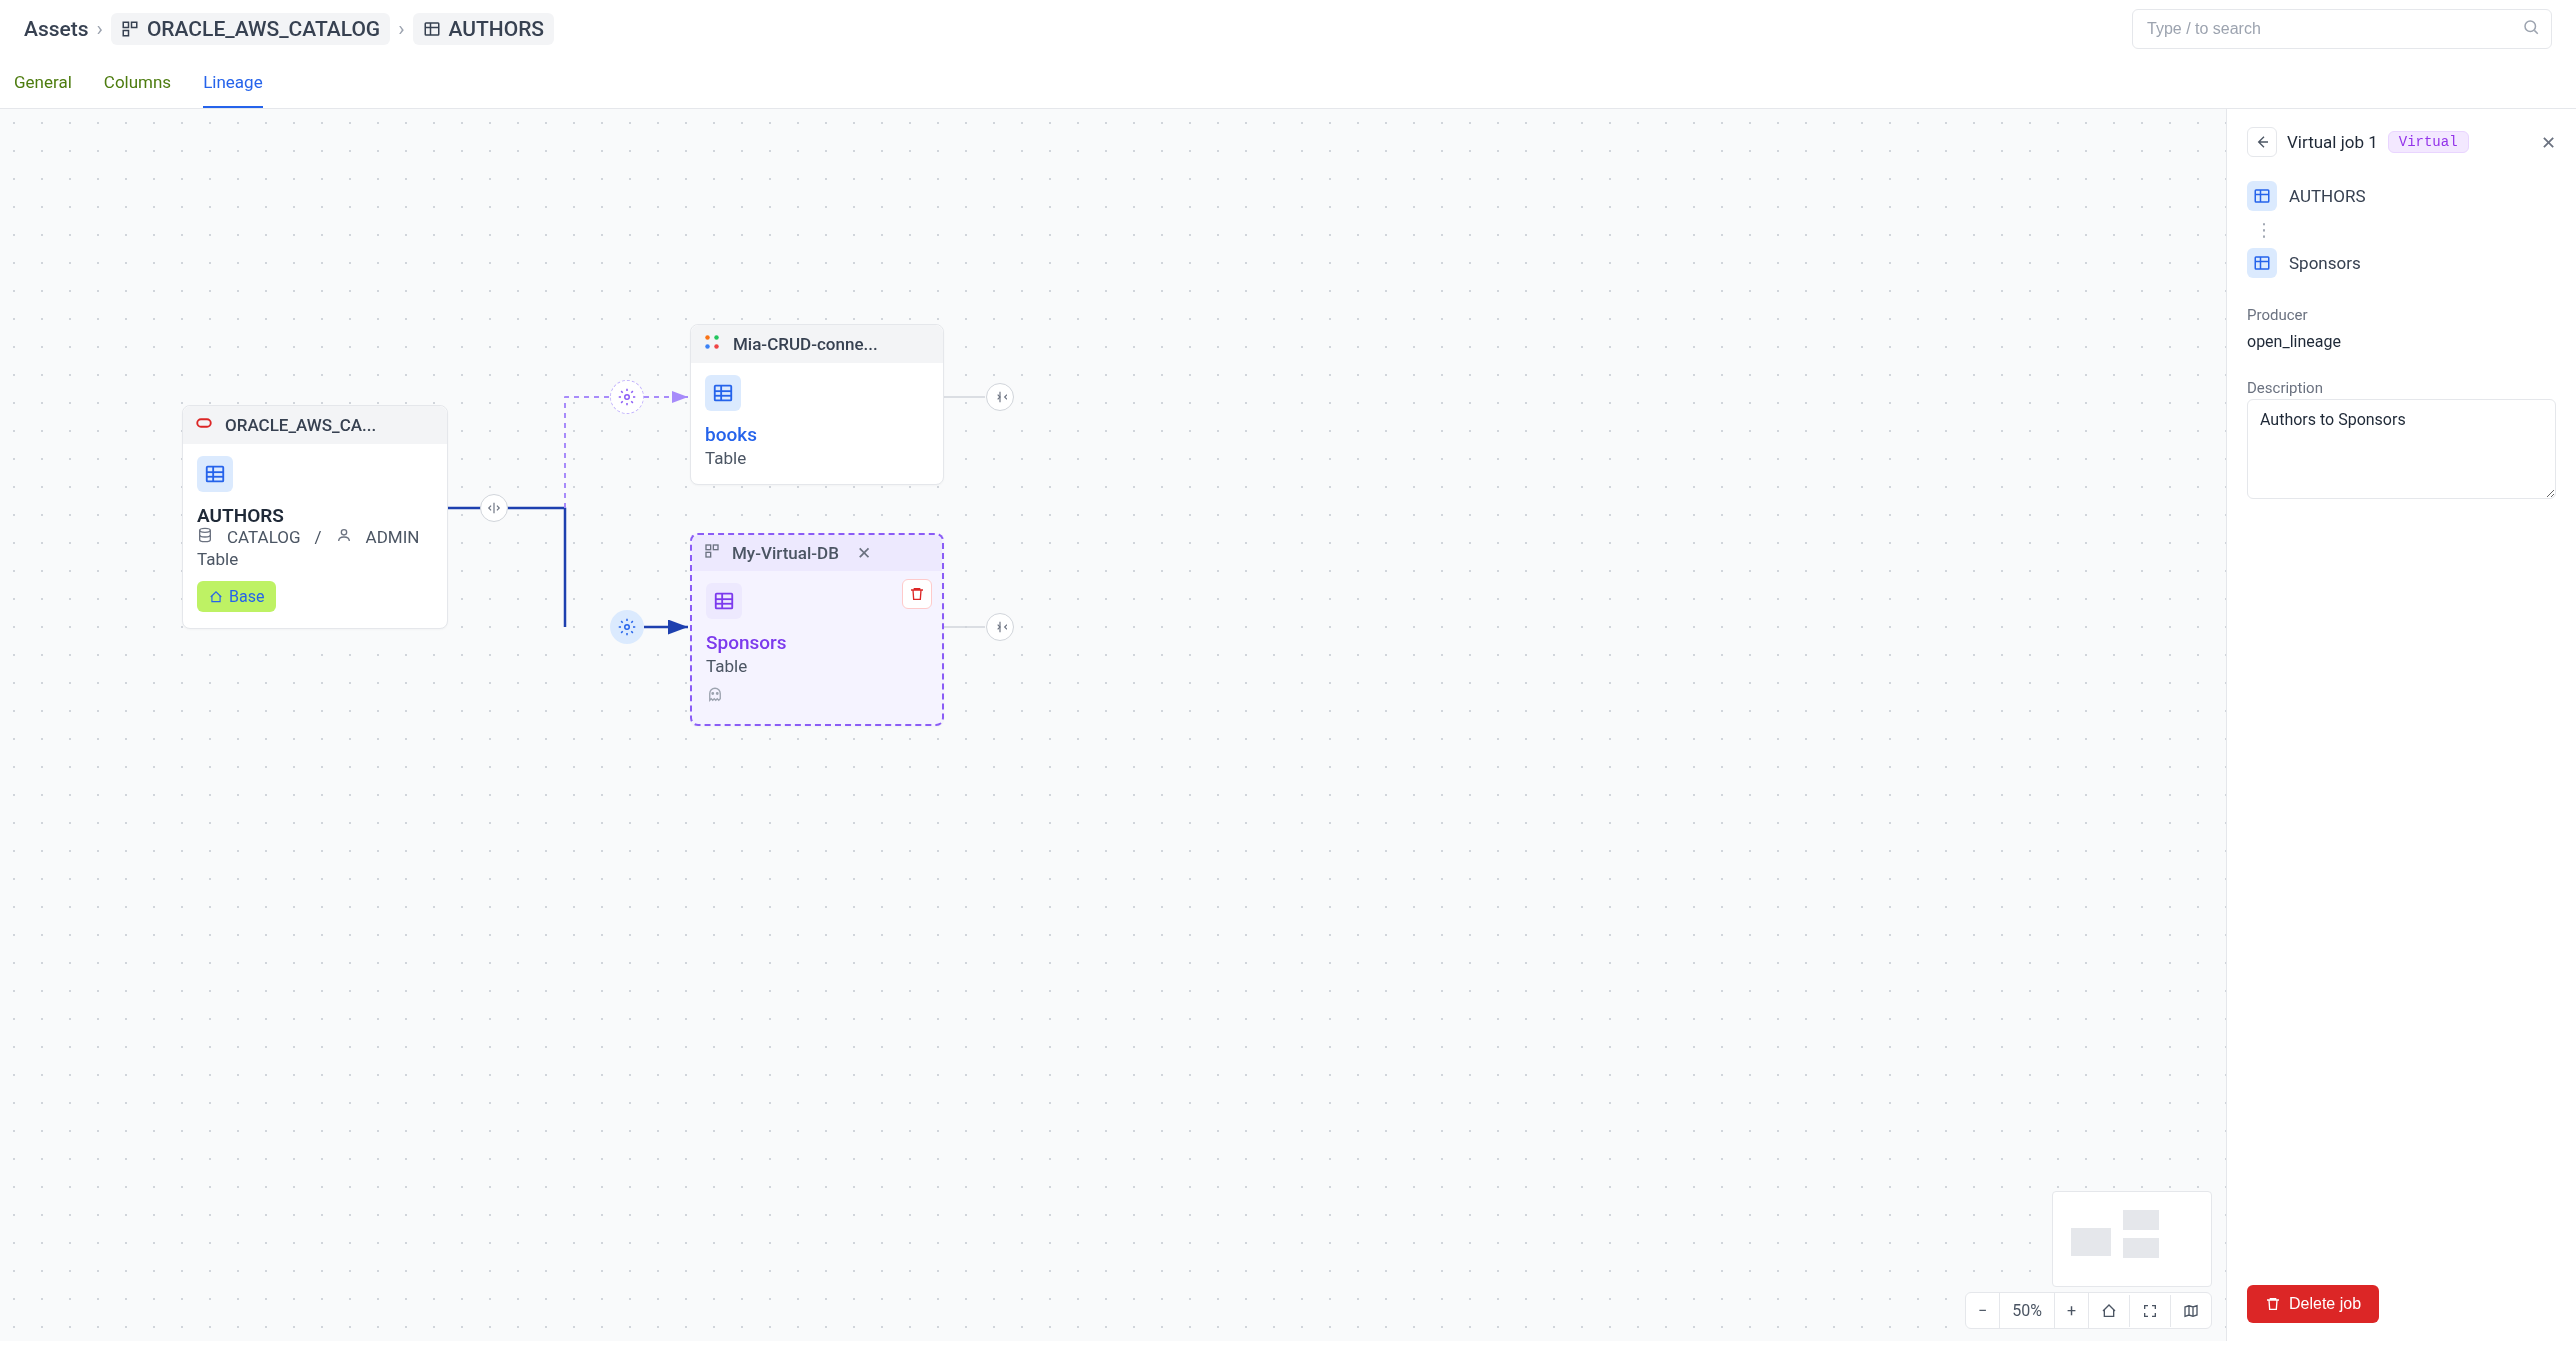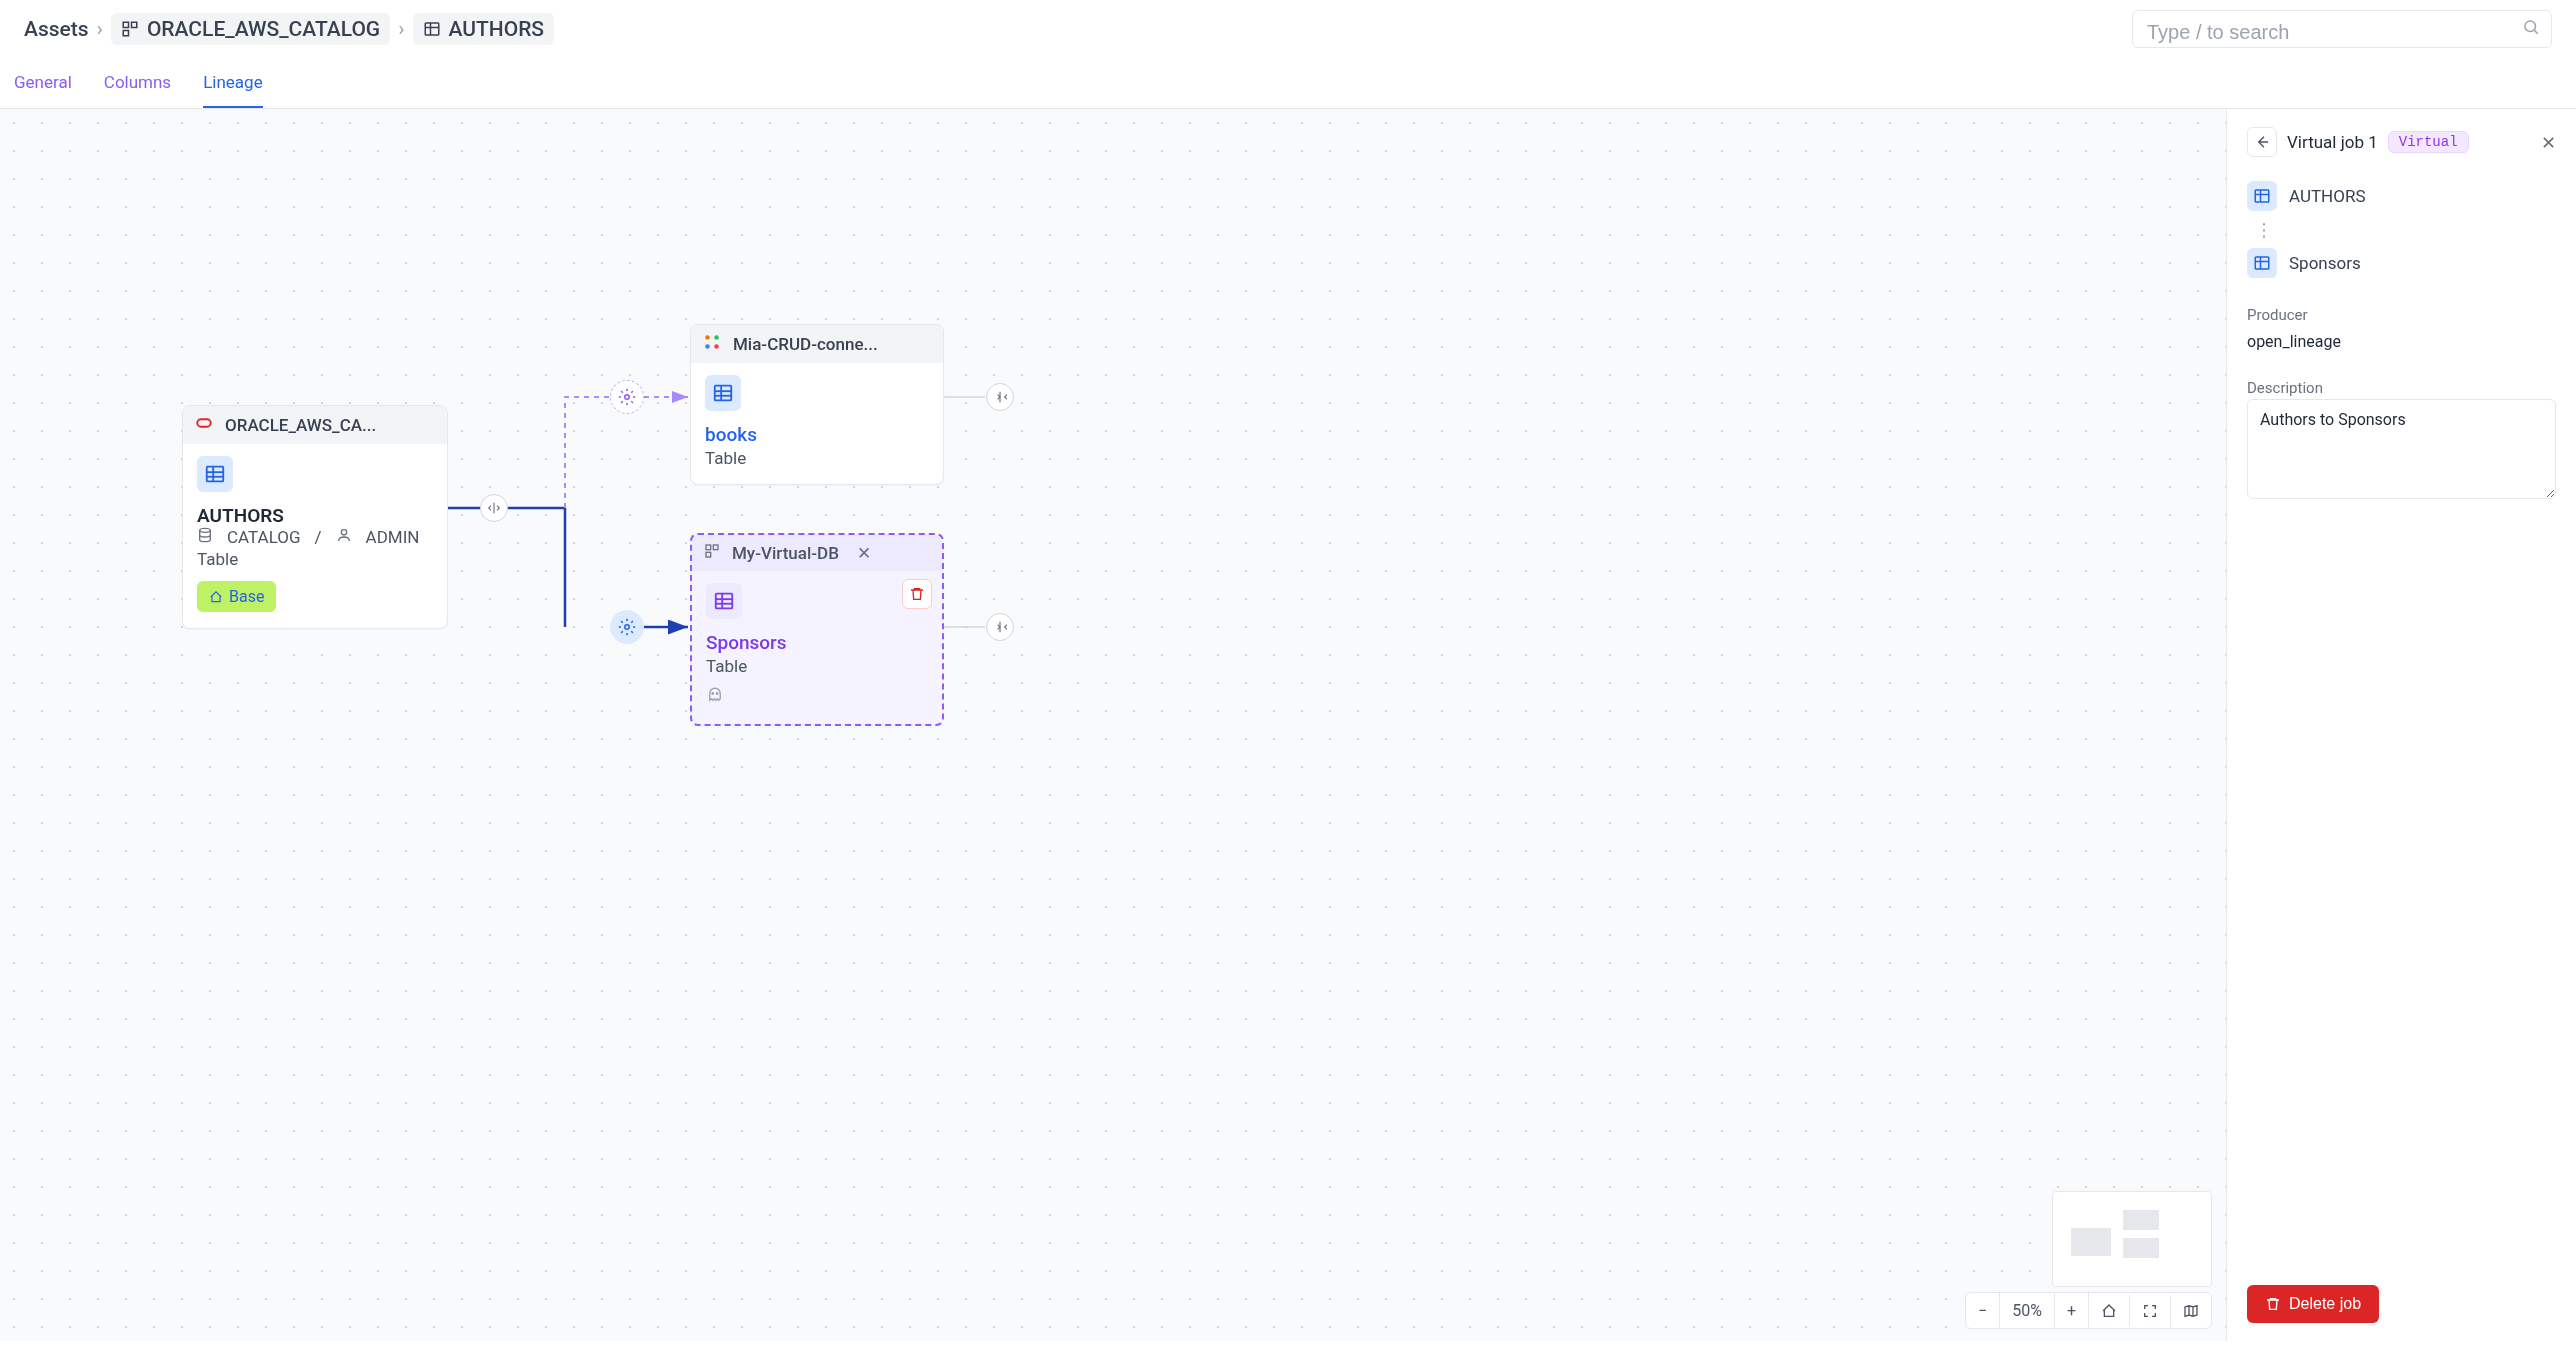--- a/index.html
+++ b/index.html
@@ -4,26 +4,26 @@
 <style>
 * { box-sizing: border-box; margin: 0; padding: 0; }
 body { font-family: -apple-system, BlinkMacSystemFont, "Segoe UI", Roboto, Helvetica, Arial, sans-serif; color: #1f2937; background: #fff; overflow: hidden; }
 
 .top-bar { display: flex; align-items: center; justify-content: space-between; padding: 8px 24px; height: 58px; gap: 24px; }
 .breadcrumb { display: flex; align-items: center; gap: 8px; font-size: 21px; }
 .breadcrumb .crumb { display: flex; align-items: center; gap: 8px; padding: 4px 10px; border-radius: 6px; background: #f3f4f6; color: #374151; font-weight: 500; }
 .breadcrumb .crumb.root { background: transparent; padding: 0; font-weight: 500; color:#374151;}
 .breadcrumb .chev { color: #9ca3af; }
 .search-box { position: relative; width: 420px; }
-.search-box input { width: 100%; padding: 10px 40px 3px 14px; border: 1px solid #e5e7eb; border-radius: 6px; font-size: 20px; color: #6b7280; }
+.search-box input { width: 100%; padding: 10px 40px 10px 14px; border: 1px solid #e5e7eb; border-radius: 6px; font-size: 16px; color: #6b7280; }
 .search-box input::placeholder { color: #9ca3af; }
 .search-box .search-ico { position: absolute; right: 12px; top: 50%; transform: translateY(-50%); color: #9ca3af; }
 
 .tabs { display: flex; gap: 32px; padding: 0 14px; border-bottom: 1px solid #e5e7eb; font-size: 17px; }
-.tabs .tab { padding: 14px 0; color: #8b5cf6; cursor: pointer; border-bottom: 2px solid transparent; }
+.tabs .tab { padding: 14px 0; color: #4d7c0f; cursor: pointer; border-bottom: 2px solid transparent; }
 .tabs .tab.active { color: #2563eb; border-bottom: 2px solid #2563eb; }
 
 .workspace { position: relative; height: calc(100vh - 116px); display: flex; }
 .canvas { flex: 1; position: relative; background-image: radial-gradient(#d1d5db 1.5px, transparent 1.5px); background-size: 28px 28px; background-color:#f9fafb; }
 
 .node { position: absolute; background: #fff; border: 1px solid #e5e7eb; border-radius: 8px; box-shadow: 0 1px 2px rgba(0,0,0,0.03); }
 .node-header { display: flex; align-items: center; gap: 12px; padding: 8px 12px; background: #f3f4f6; border-radius: 8px 8px 0 0; font-size: 17px; color: #374151; font-weight: 500;}
 .node-body { padding: 12px 14px 16px; }
 .tbl-ico { width: 36px; height: 36px; display: inline-flex; align-items: center; justify-content: center; background: #dbeafe; border-radius: 6px; margin-bottom: 8px;}
 .tbl-ico.purple { background:#ede9fe; }

